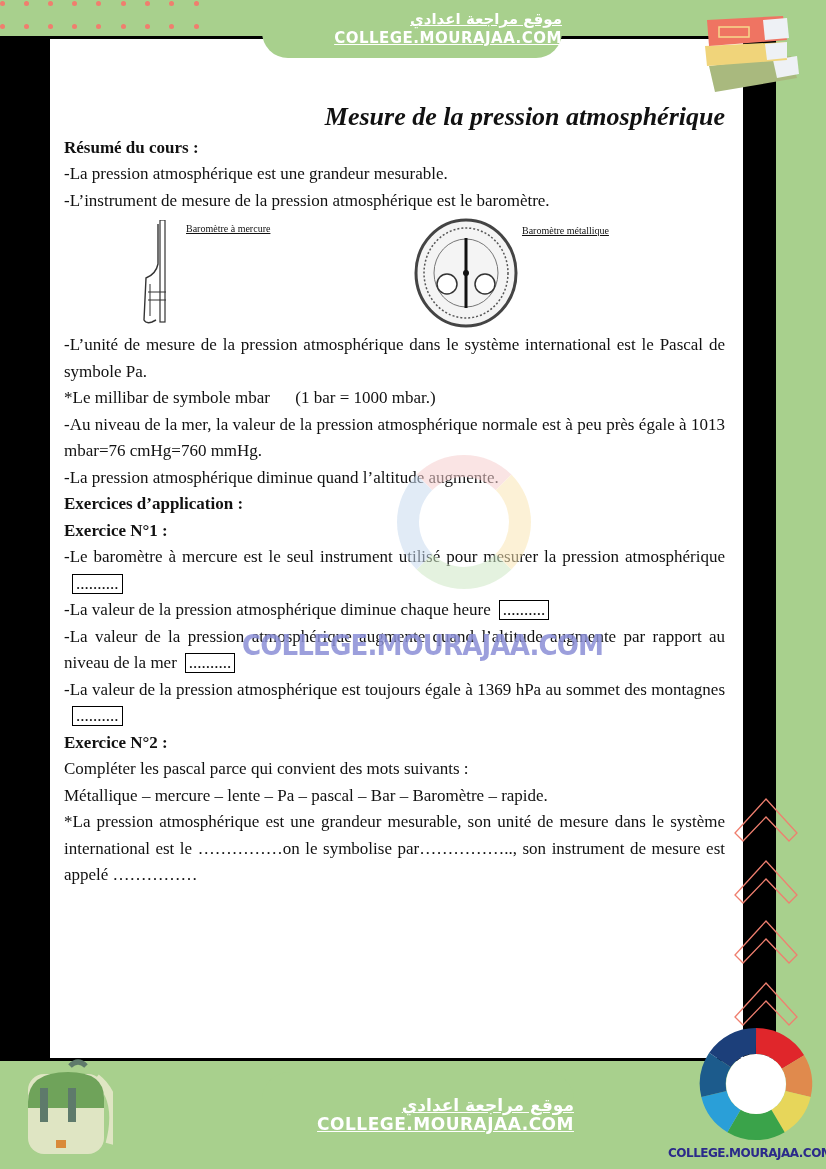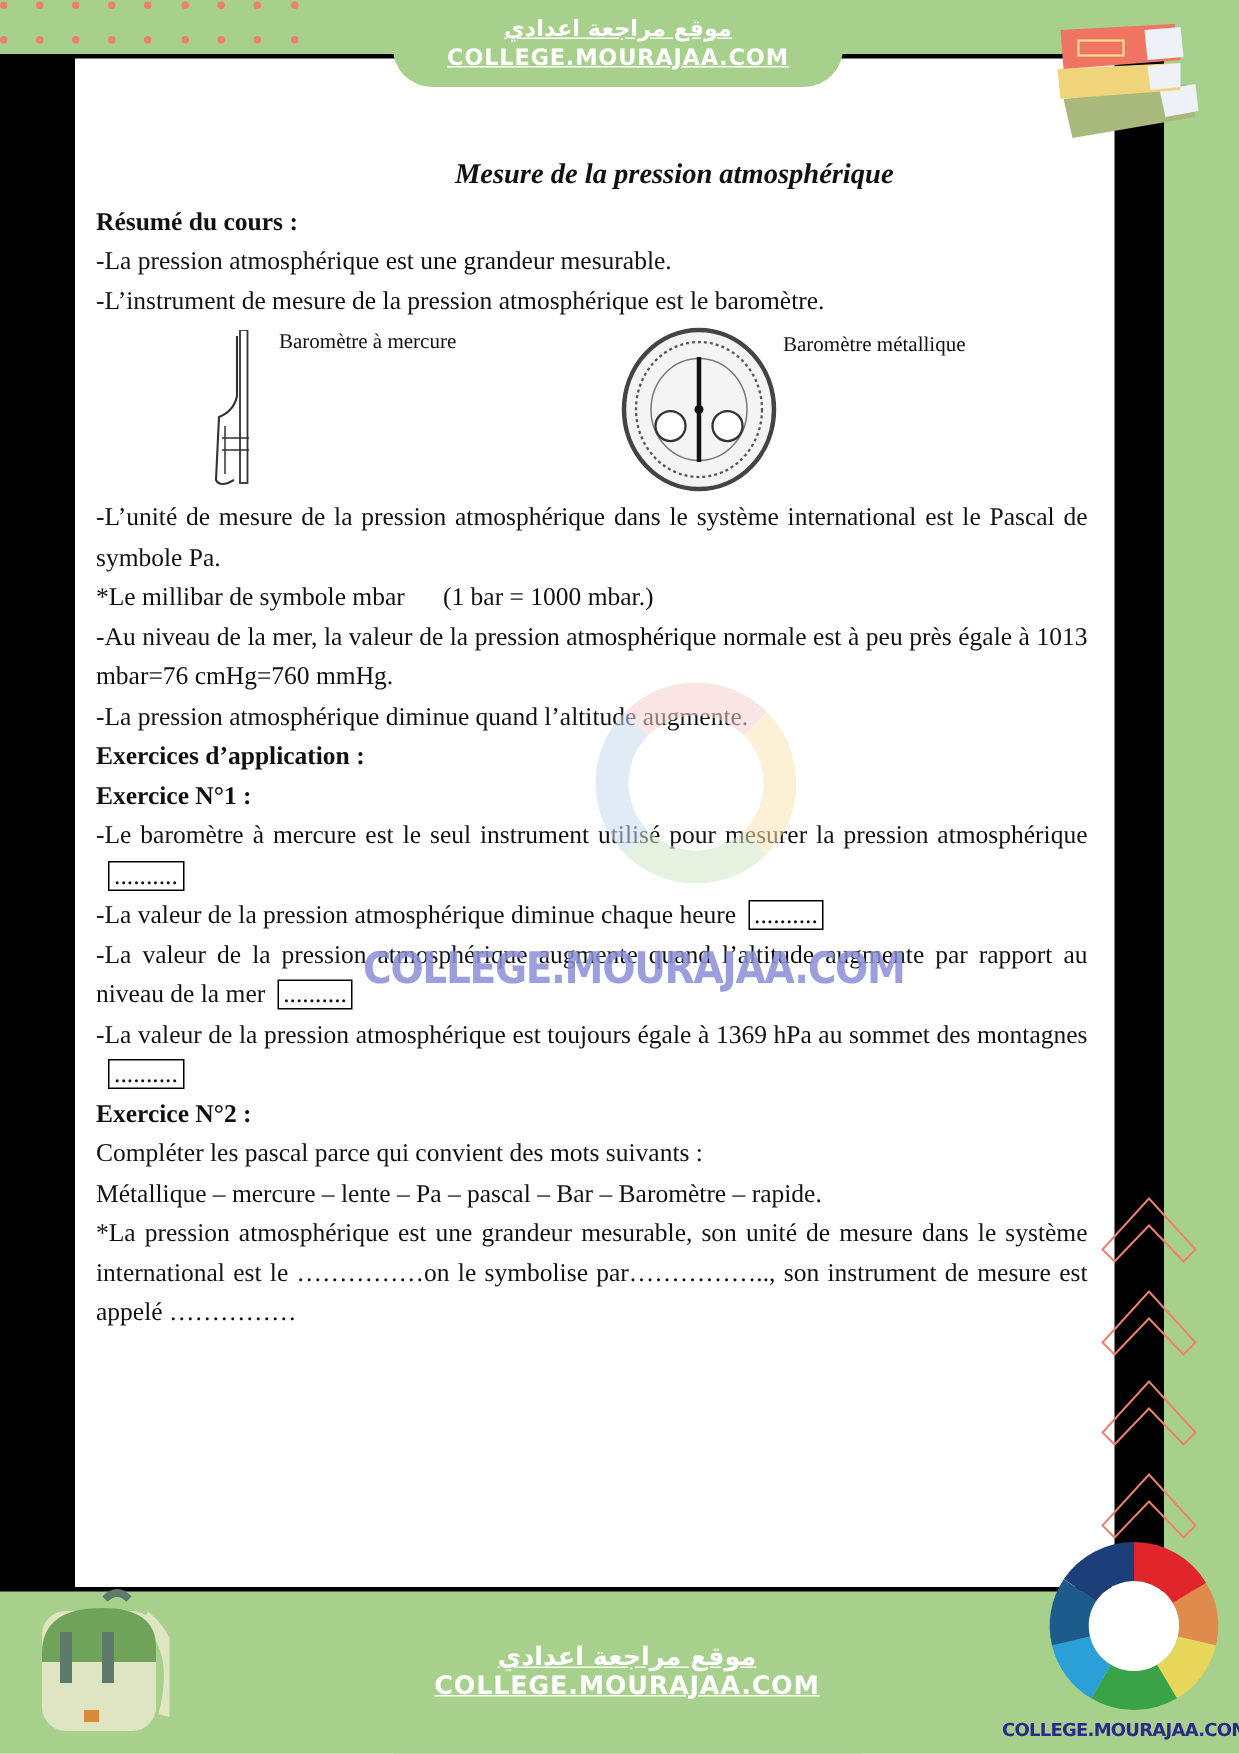--- a/index.html
+++ b/index.html
@@ -3,37 +3,37 @@
 <meta charset="utf-8">
 <style>
   html, body { margin:0; padding:0; }
   body { width:826px; height:1169px; position:relative; overflow:hidden; background:#a8d08d; font-family:"Liberation Serif", serif; }
   .dots { position:absolute; left:0; top:0; width:200px; height:52px; }
   .dots span { position:absolute; width:5px; height:5px; border-radius:50%; background:#f07e6e; }
   .shadow { position:absolute; left:0; top:36px; width:750px; height:1025px; background:#000; }
   .paper { position:absolute; left:50px; top:39px; width:693px; height:1019px; background:#fff; }
   .rightshadow { position:absolute; left:748px; top:36px; width:28px; height:1025px; background:#000; }
   .rightgreen { position:absolute; left:776px; top:30px; width:50px; height:1050px; background:#a8d08d; }
-  .tab { position:absolute; background:#a8d08d; border-radius:0 0 26px 26px; text-align:center; color:#fff; font-family:"DejaVu Sans", sans-serif; font-weight:bold; }
+  .tab { position:absolute; background:#a8d08d; border-radius:0 0 26px 26px; text-align:right; color:#fff; font-family:"DejaVu Sans", sans-serif; font-weight:bold; }
   .tab.top { left:262px; top:0; width:300px; height:58px; }
   .tab.bottom { left:262px; top:1072px; width:312px; height:97px; border-radius:28px 28px 0 0; }
   .tab .ar { font-size:15px; text-decoration:underline; line-height:18px; }
   .tab .en { font-size:15px; text-decoration:underline; letter-spacing:0.5px; line-height:20px; }
   .tab.top .ar { padding-top:10px; }
   .tab.bottom .ar { padding-top:24px; font-size:17px; }
   .tab.bottom .en { font-size:17px; }
   .bottom-band { position:absolute; left:0; top:1082px; width:826px; height:87px; background:#a8d08d; }
   .content { position:absolute; left:64px; top:104px; width:661px; font-size:17px; color:#111; line-height:26.5px; }
-  .content .title { text-align:center; font-weight:bold; font-style:italic; font-size:19px; margin-left:110px; margin-bottom:4px; }
+  .content .title { text-align:right; font-weight:bold; font-style:italic; font-size:26px; margin-left:110px; margin-bottom:4px; }
   .bold { font-weight:bold; }
   .just { text-align:justify; }
   .center { text-align:left; }
   .box { display:inline-block; border:1px solid #000; padding:0 3px; line-height:18px; margin-left:8px; }
   .images { position:relative; height:118px; }
-  .cap { position:absolute; font-size:14px; }
+  .cap { position:absolute; font-size:10px;text-decoration:underline; }
   .watermark { position:absolute; left:242px; top:628px; font-family:"DejaVu Sans", sans-serif; font-weight:bold; font-size:29px; color:#8b8fd6; opacity:0.85; letter-spacing:-1px; transform:scaleX(0.9); transform-origin:left; }
   .logo-ring { position:absolute; left:397px; top:455px; width:90px; height:90px; border-radius:50%; border:22px solid transparent; border-top-color:#f6cfcf; border-right-color:#fbe7b5; border-bottom-color:#cfe8c6; border-left-color:#c9dbf0; opacity:0.55; }
   .chevrons { position:absolute; left:733px; top:795px; width:70px; height:250px; }
   .books { position:absolute; left:695px; top:12px; width:110px; height:80px; }
   .bag { position:absolute; left:18px; top:1058px; width:95px; height:100px; }
   .logo-br { position:absolute; left:696px; top:1024px; width:120px; height:120px; }
   .logo-br-text { position:absolute; left:668px; top:1146px; font-family:"DejaVu Sans", sans-serif; font-weight:bold; font-size:12px; color:#2b2a8a; letter-spacing:-0.5px; }
 </style>
 </head>
 <body>

